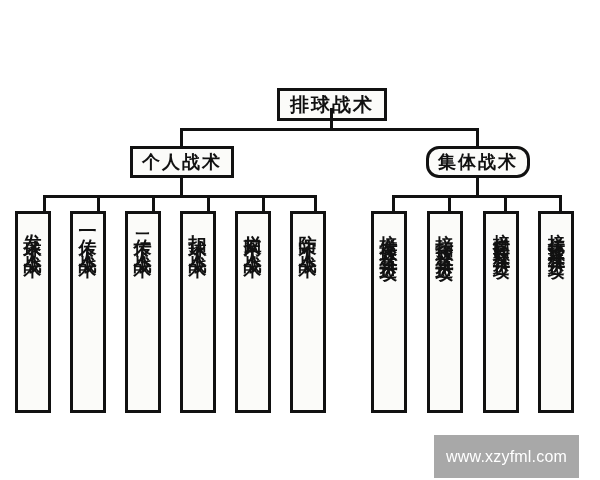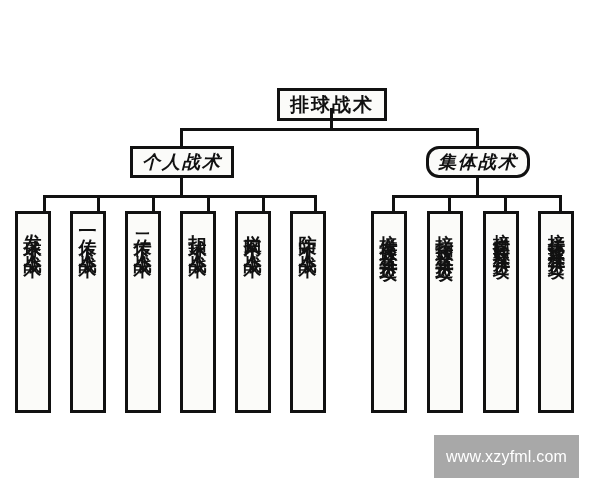--- a/index.html
+++ b/index.html
@@ -74,21 +74,20 @@
     font-size: 19px;
     font-weight: 700;
     letter-spacing: 2px;
   }
 
   
   .node-branch {
     font-size: 18px;
     font-weight: 700;
     letter-spacing: 2px;
-    font-style: italic;
   }
 
   
   .node-leaf {
     align-items: flex-start;
     justify-content: center;
     padding-top: 6px;
   }
   .node-leaf .vtext {
     writing-mode: vertical-rl;

